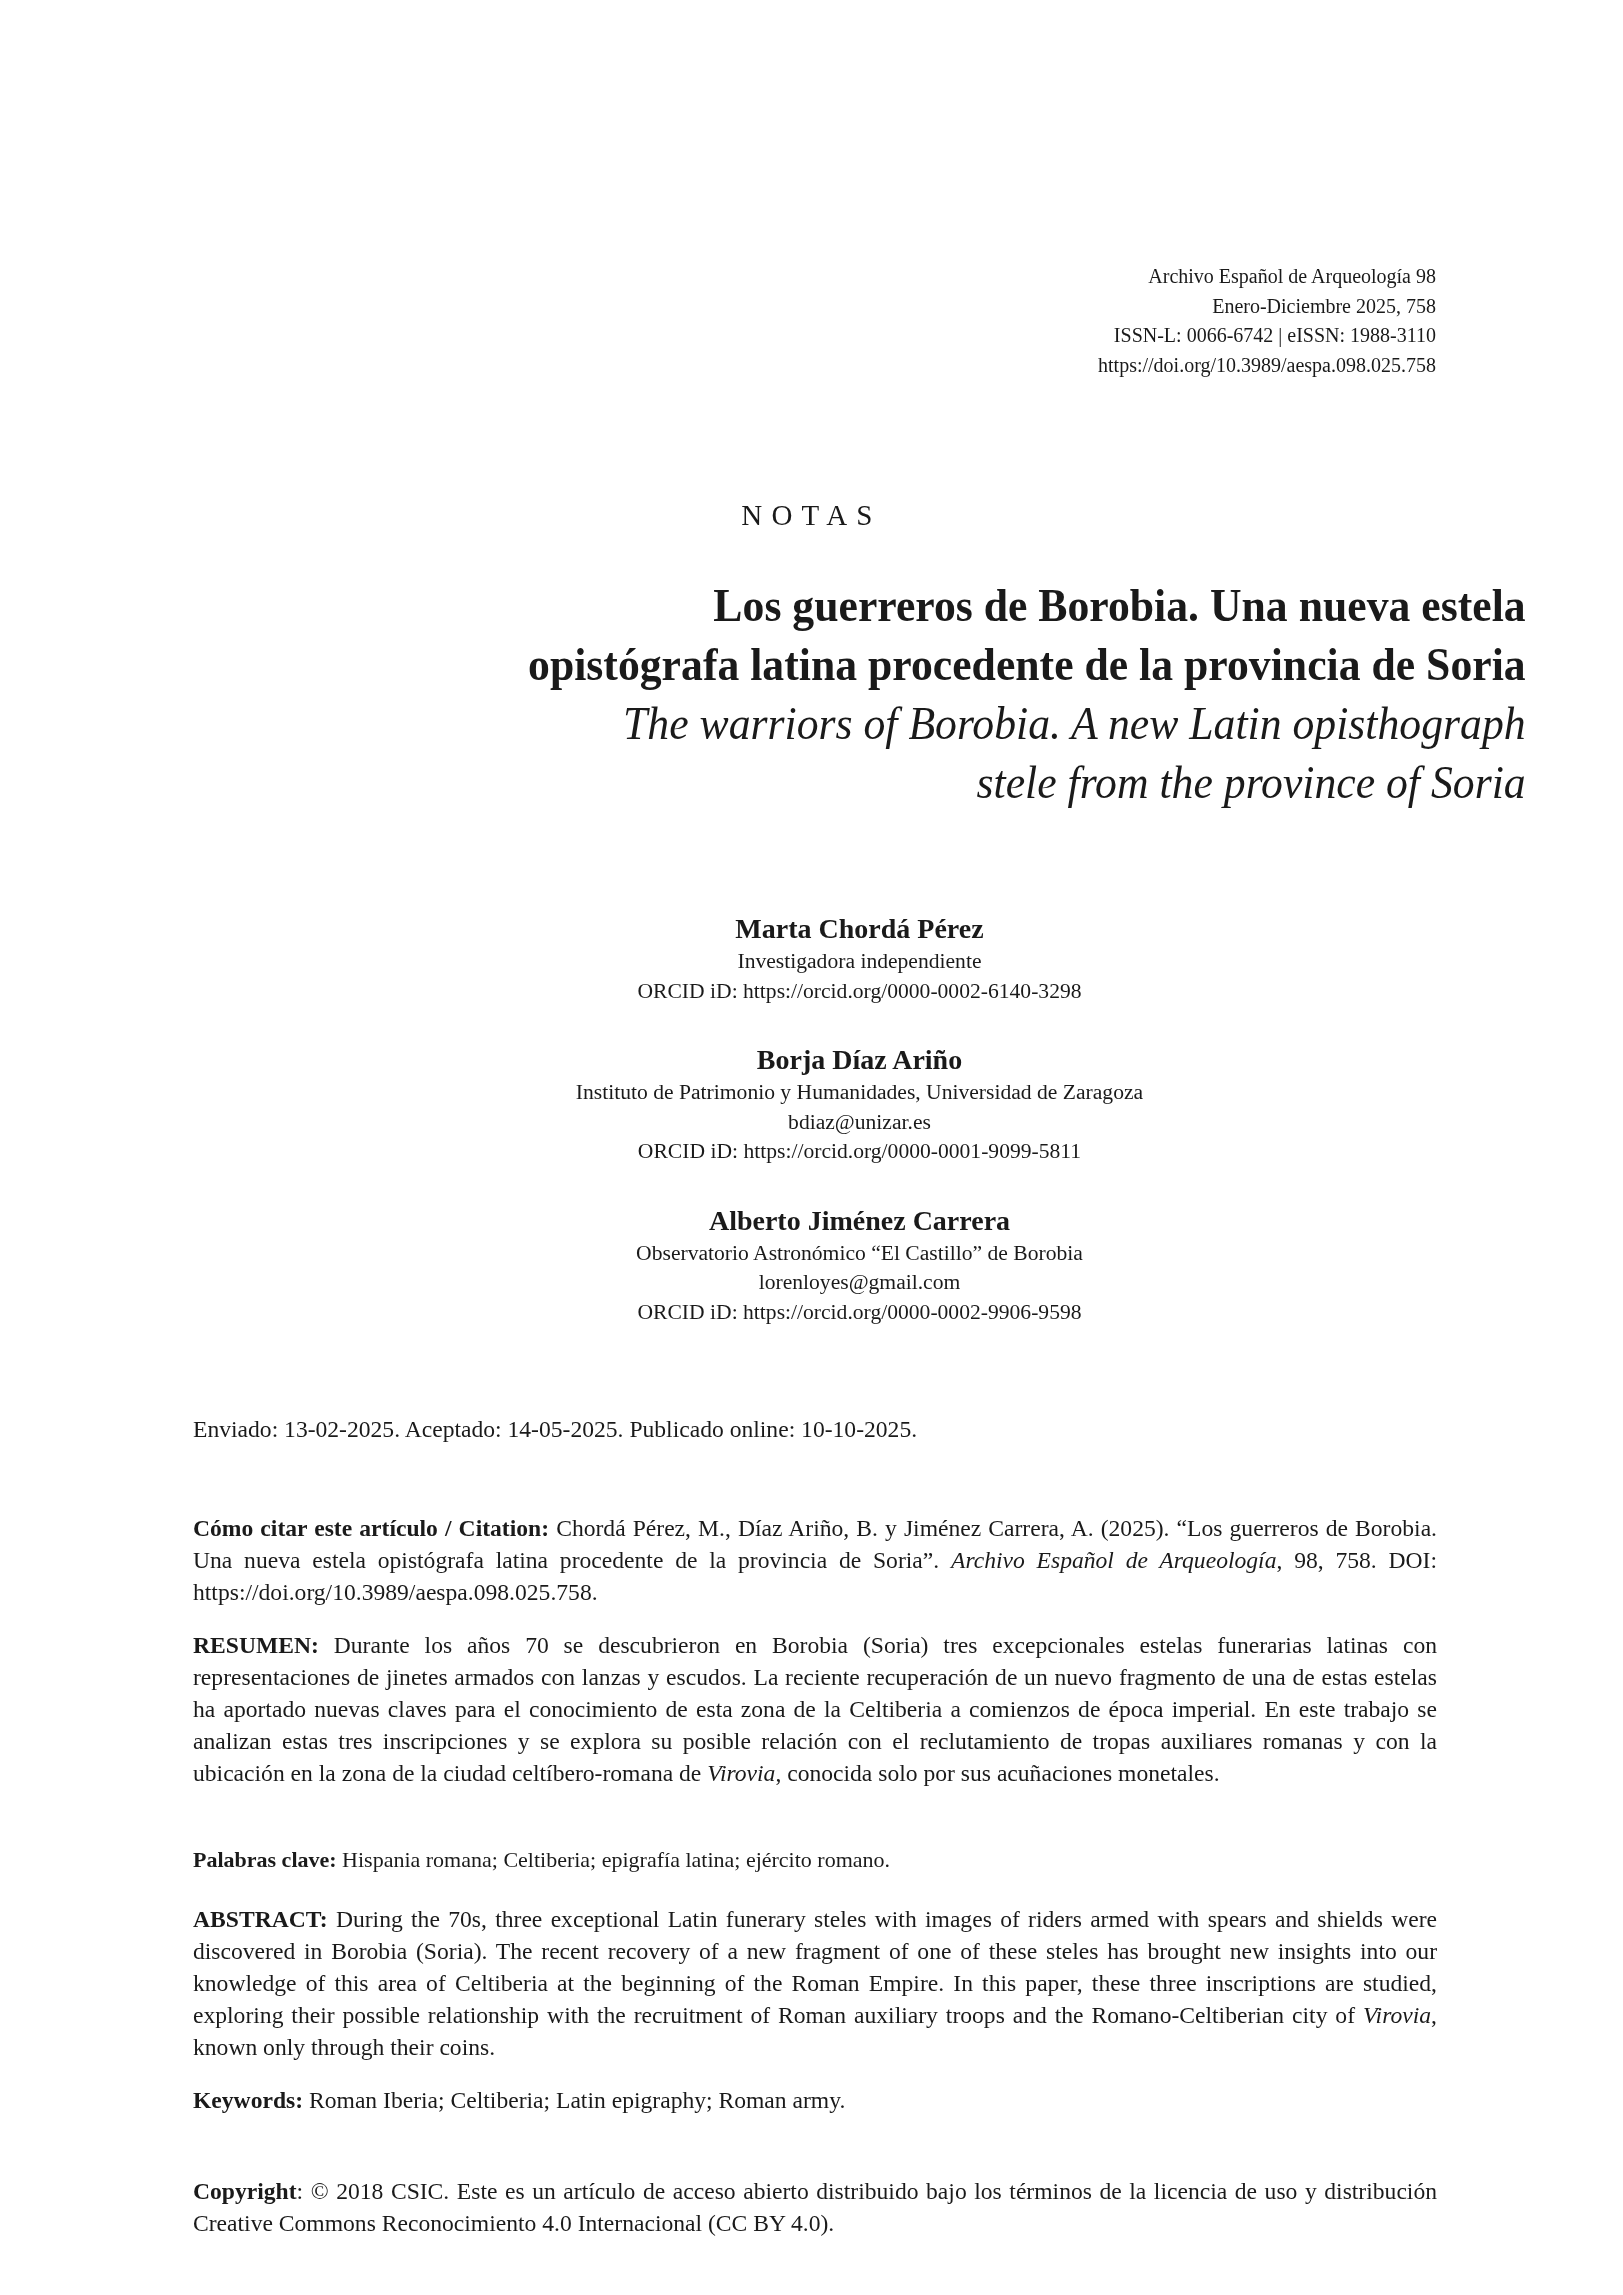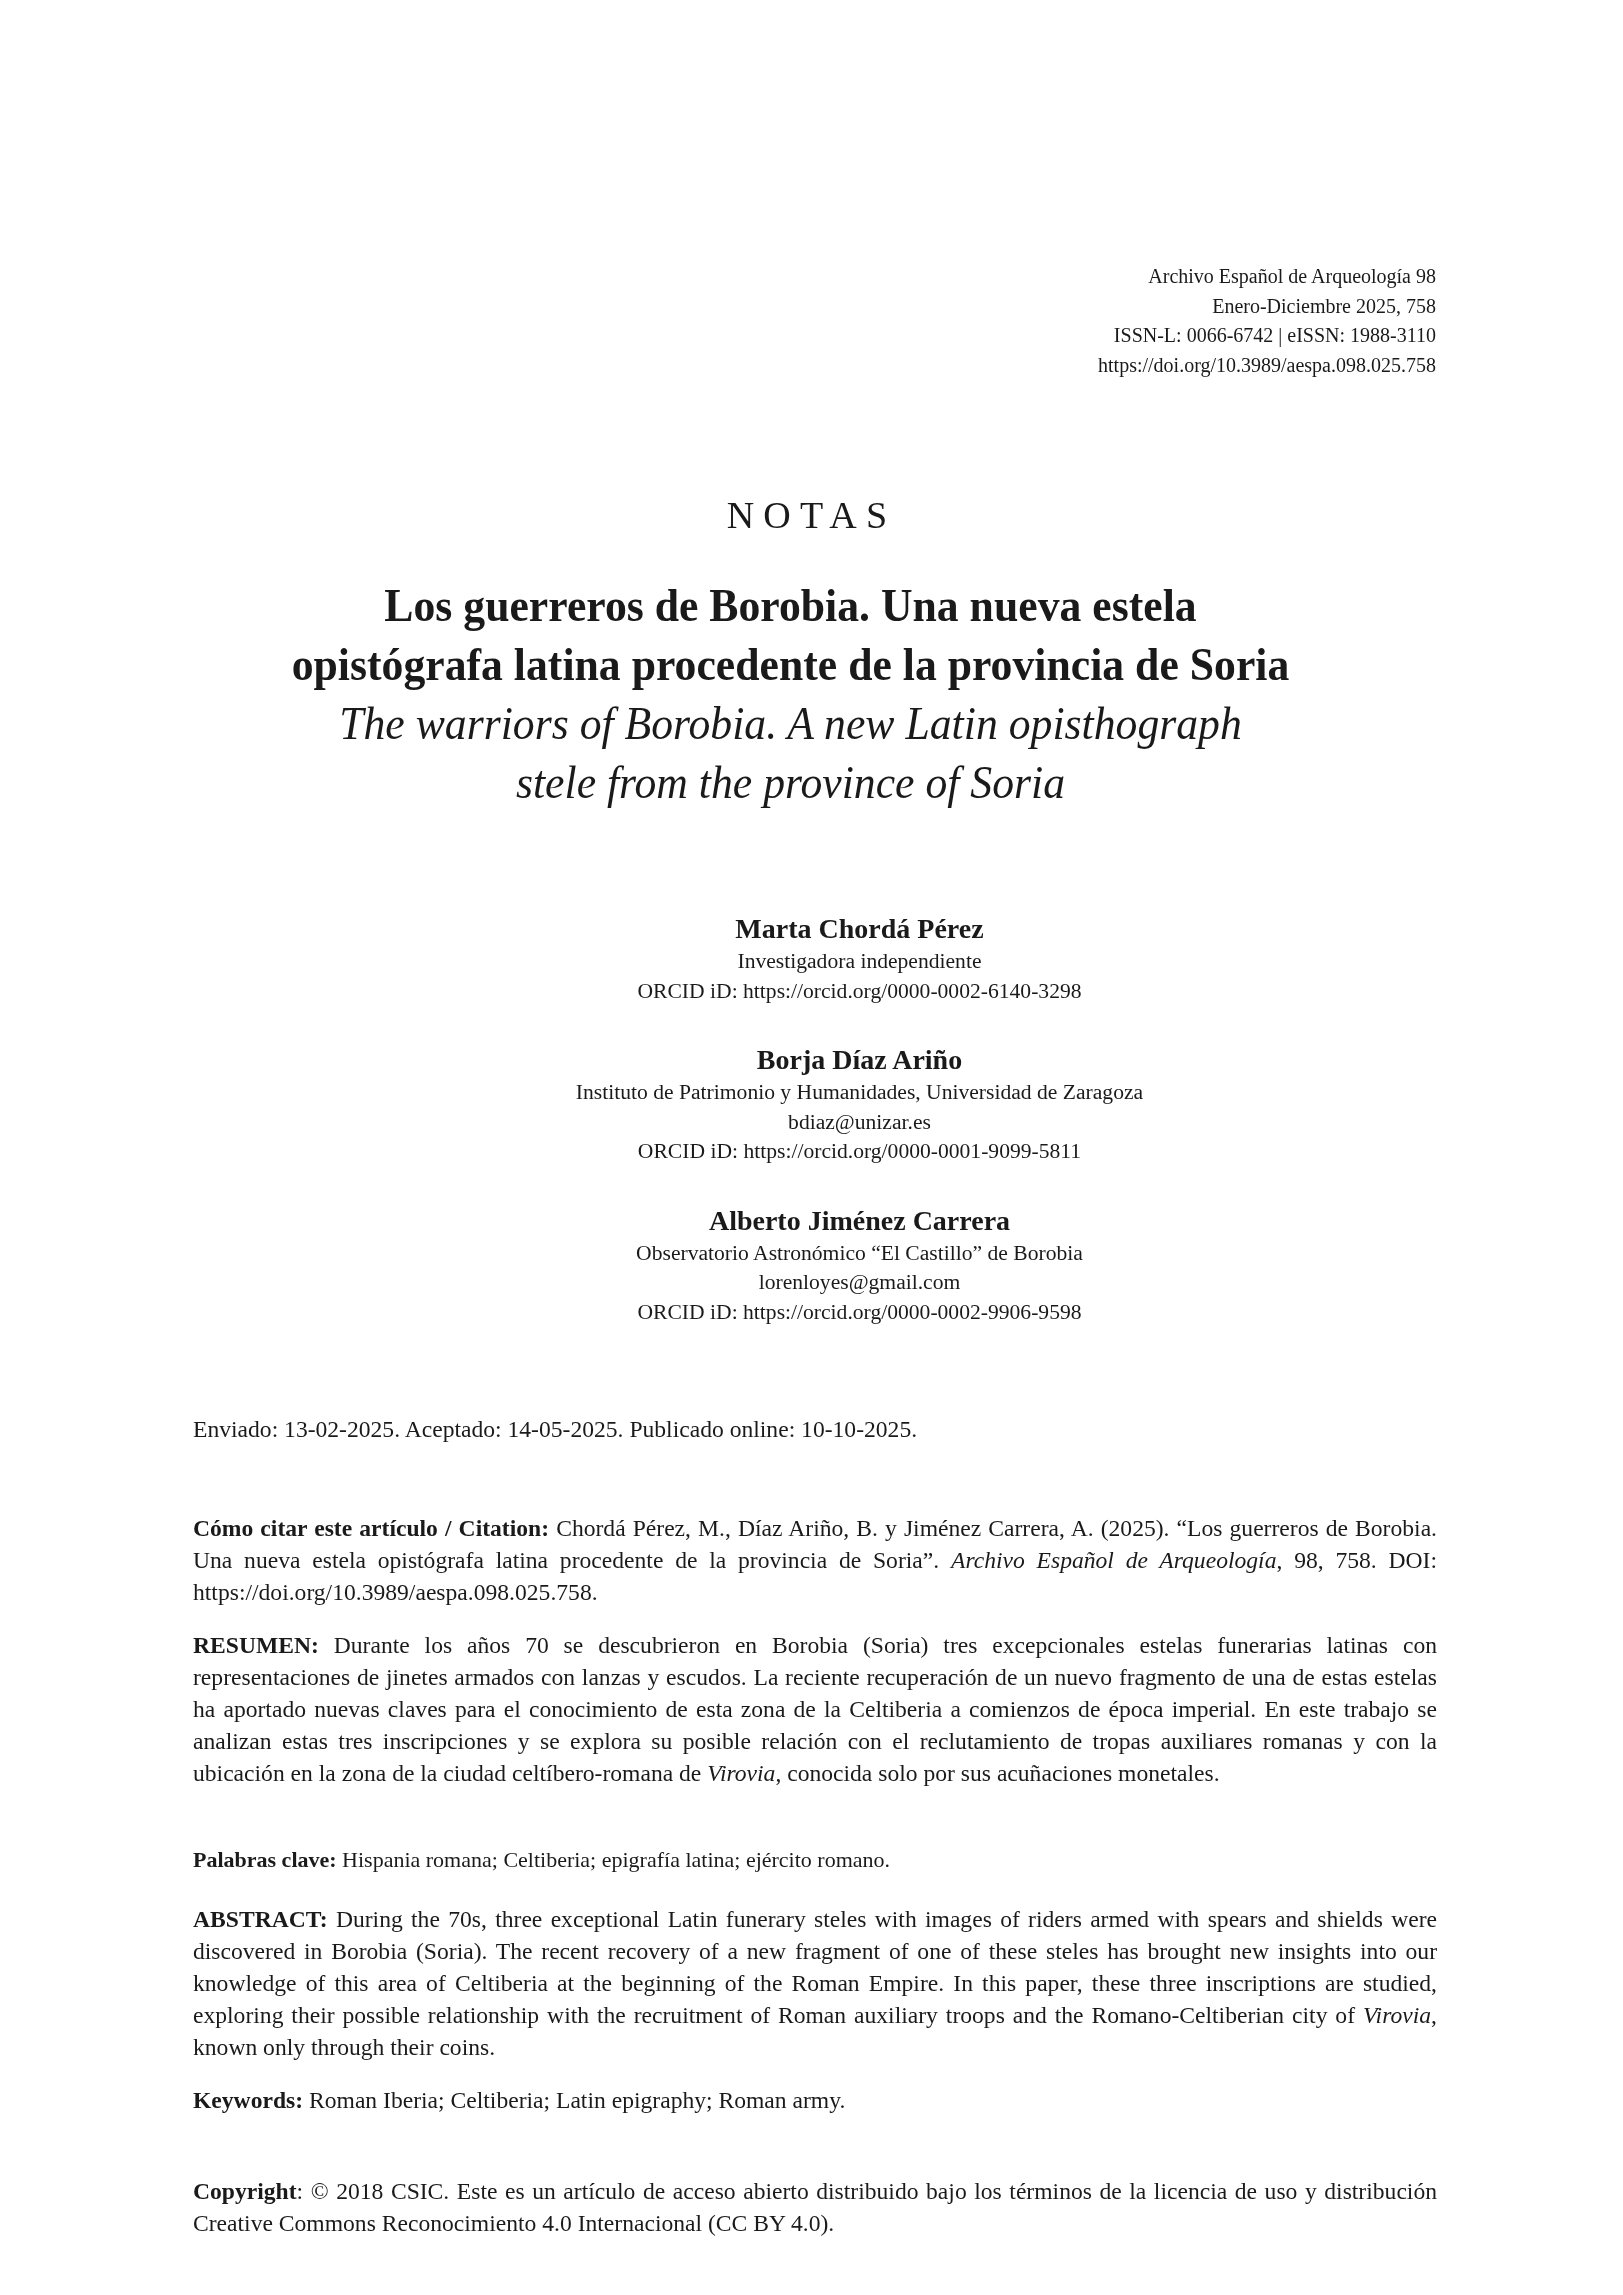--- a/index.html
+++ b/index.html
@@ -6,24 +6,24 @@
   body {
     width: 1623px; height: 2295px; position: relative; overflow: hidden;
     font-family: "Liberation Serif", "DejaVu Serif", serif; color: #1a1a1a;
   }
   .journal-meta {
     position: absolute; top: 262px; right: 187px; text-align: right;
     font-size: 20px; line-height: 29.5px;
   }
   .section-label {
     position: absolute; top: 492px; left: 0; width: 1623px; text-align: center;
-    font-size: 38px; letter-spacing: 9.2px; line-height: 46px;
+    font-size: 29px; letter-spacing: 9.2px; line-height: 46px;
   }
   .title-block {
-    position: absolute; top: 576px; left: 0; width: 1581px; text-align: center;
+    position: absolute; top: 576px; left: 0; width: 1581px; text-align: right;
   }
   .title-es {
     font-weight: bold; font-size: 47px; line-height: 59px; margin: 0;
     transform: scaleX(0.93); transform-origin: center;
   }
   .title-en {
     font-style: italic; font-size: 47px; line-height: 59px; margin: 0;
     transform: scaleX(0.93); transform-origin: center;
   }
   .authors {

